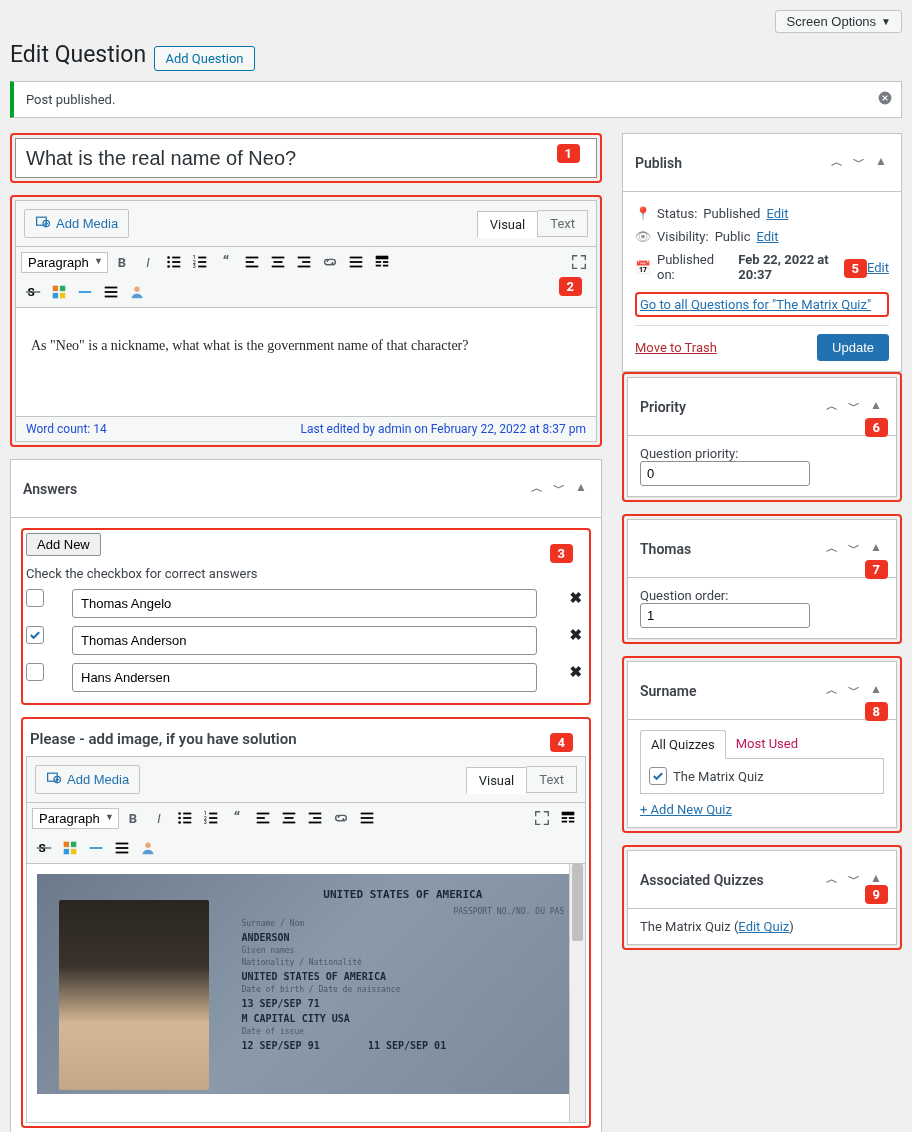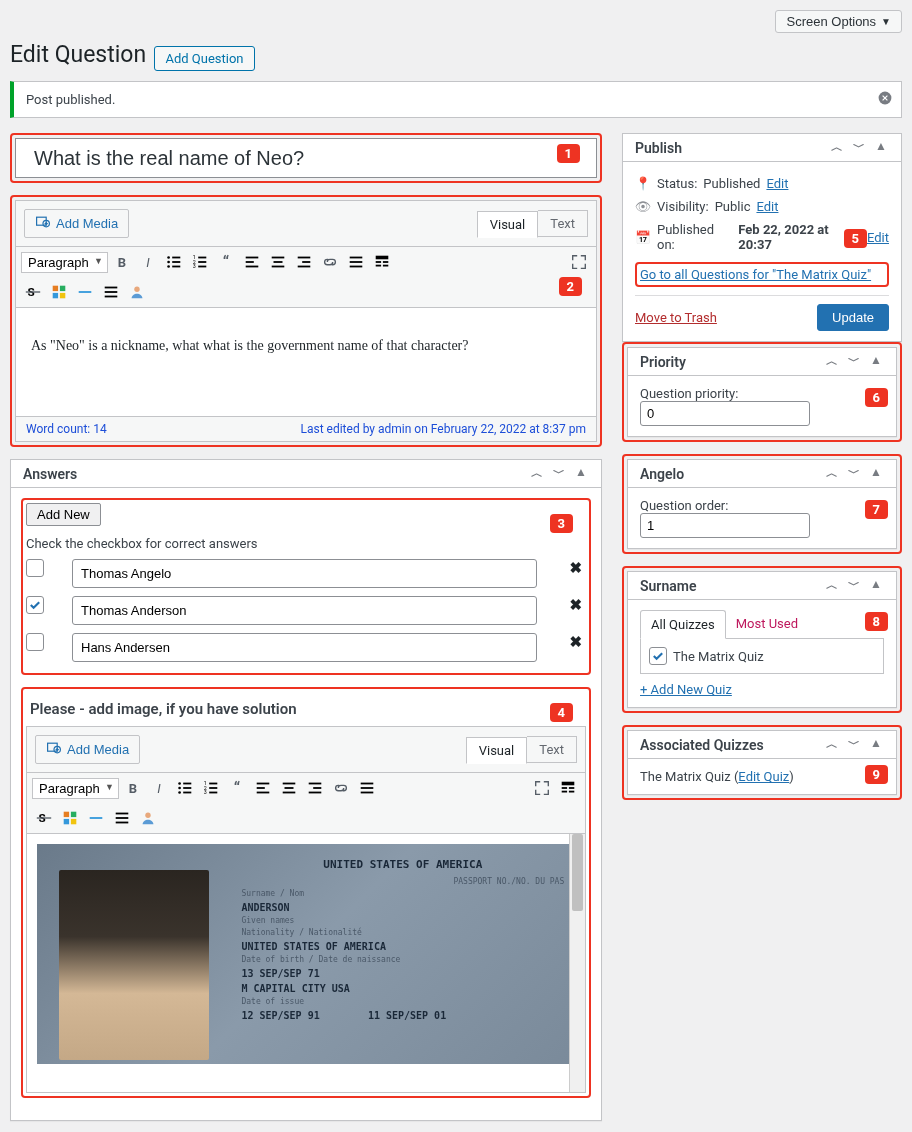--- a/index.html
+++ b/index.html
@@ -10,23 +10,23 @@
 .screen-options .tri { font-size: 10px; }
 h1.heading { font-size: 23px; font-weight: 400; padding: 0; color: #1d2327; display: inline-block; margin-right: 5px; }
 .page-title-action { display: inline-block; border: 1px solid #0073aa; color: #0073aa; background: #f6f7f7; padding: 4px 10px; font-size: 13px; border-radius: 3px; cursor: pointer; vertical-align: middle; }
 .notice { background: #fff; border: 1px solid #c3c4c7; border-left: 4px solid #00a32a; padding: 10px 12px; margin: 10px 0 15px; position: relative; }
 .notice .dismiss { position: absolute; right: 8px; top: 8px; color: #787c82; cursor: pointer; font-size: 16px; }
 .columns { display: flex; gap: 20px; align-items: flex-start; }
 .col-main { flex: 1; min-width: 0; }
 .col-side { width: 280px; flex-shrink: 0; }
 .redbox { border: 2px solid #e32; border-radius: 4px; padding: 3px; margin-bottom: 12px; position: relative; }
 .redbadge { position: absolute; background: #e32; color: #fff; font-weight: bold; padding: 2px 8px; border-radius: 4px; font-size: 13px; z-index: 10; }
-.title-input { width: 100%; font-size: 20px; padding: 6px 18px; border: 1px solid #8c8f94; background: #fff; color: #2c3338; line-height: 1.3; }
+.title-input { width: 100%; font-size: 20px; padding: 6px 10px; border: 1px solid #8c8f94; background: #fff; color: #2c3338; line-height: 1.3; }
 .postbox { background: #fff; border: 1px solid #c3c4c7; box-shadow: 0 1px 1px rgba(0,0,0,0.04); }
-.postbox .hndle { font-size: 14px; font-weight: 600; padding: 5px 12px; border-bottom: 1px solid #c3c4c7; display: flex; justify-content: space-between; align-items: center; }
+.postbox .hndle { font-size: 14px; font-weight: 600; padding: 20px 12px; border-bottom: 1px solid #c3c4c7; display: flex; justify-content: space-between; align-items: center; }
 .handle-actions { display: flex; gap: 6px; color: #787c82; font-size: 12px; }
 .handle-actions span { cursor: pointer; padding: 0 2px; }
 .inside { padding: 10px 12px; }
 .media-btn { background: #f6f7f7; border: 1px solid #c3c4c7; padding: 4px 10px; font-size: 13px; color: #2271b1; cursor: pointer; display: inline-flex; align-items: center; gap: 5px; border-radius: 2px; }
 .editor-top { display: flex; justify-content: space-between; align-items: center; padding: 8px; background: #f6f7f7; border: 1px solid #c3c4c7; border-bottom: none; }
 .editor-tabs { display: flex; }
 .editor-tab { padding: 5px 12px; border: 1px solid #c3c4c7; background: #f6f7f7; cursor: pointer; font-size: 13px; color: #646970; }
 .editor-tab.active { background: #fff; border-bottom-color: #fff; color: #1d2327; position: relative; top: 1px; }
 .editor-tab + .editor-tab { border-left: none; }
 .toolbar { background: #f6f7f7; border: 1px solid #c3c4c7; border-bottom: none; padding: 3px 5px; display: flex; flex-wrap: wrap; align-items: center; gap: 2px; }
@@ -490,21 +490,21 @@
       <div>Question priority:</div>
       <input class="side-input" value="0" style="">
     </div>
   </div>
 </div>
 
 <div class="redbox">
   <span class="redbadge" style="right:12px;top:44px;">7</span>
   <div class="postbox">
     <div class="hndle">
-      <span>Angelo</span>
+      <span>Thomas</span>
       <span class="handle-actions">
         <span>︿</span>
         <span>﹀</span>
         <span>▲</span>
       </span>
     </div>
     <div class="inside">
       <div>Question order:</div>
       <input class="side-input" value="1" style="">
     </div>

